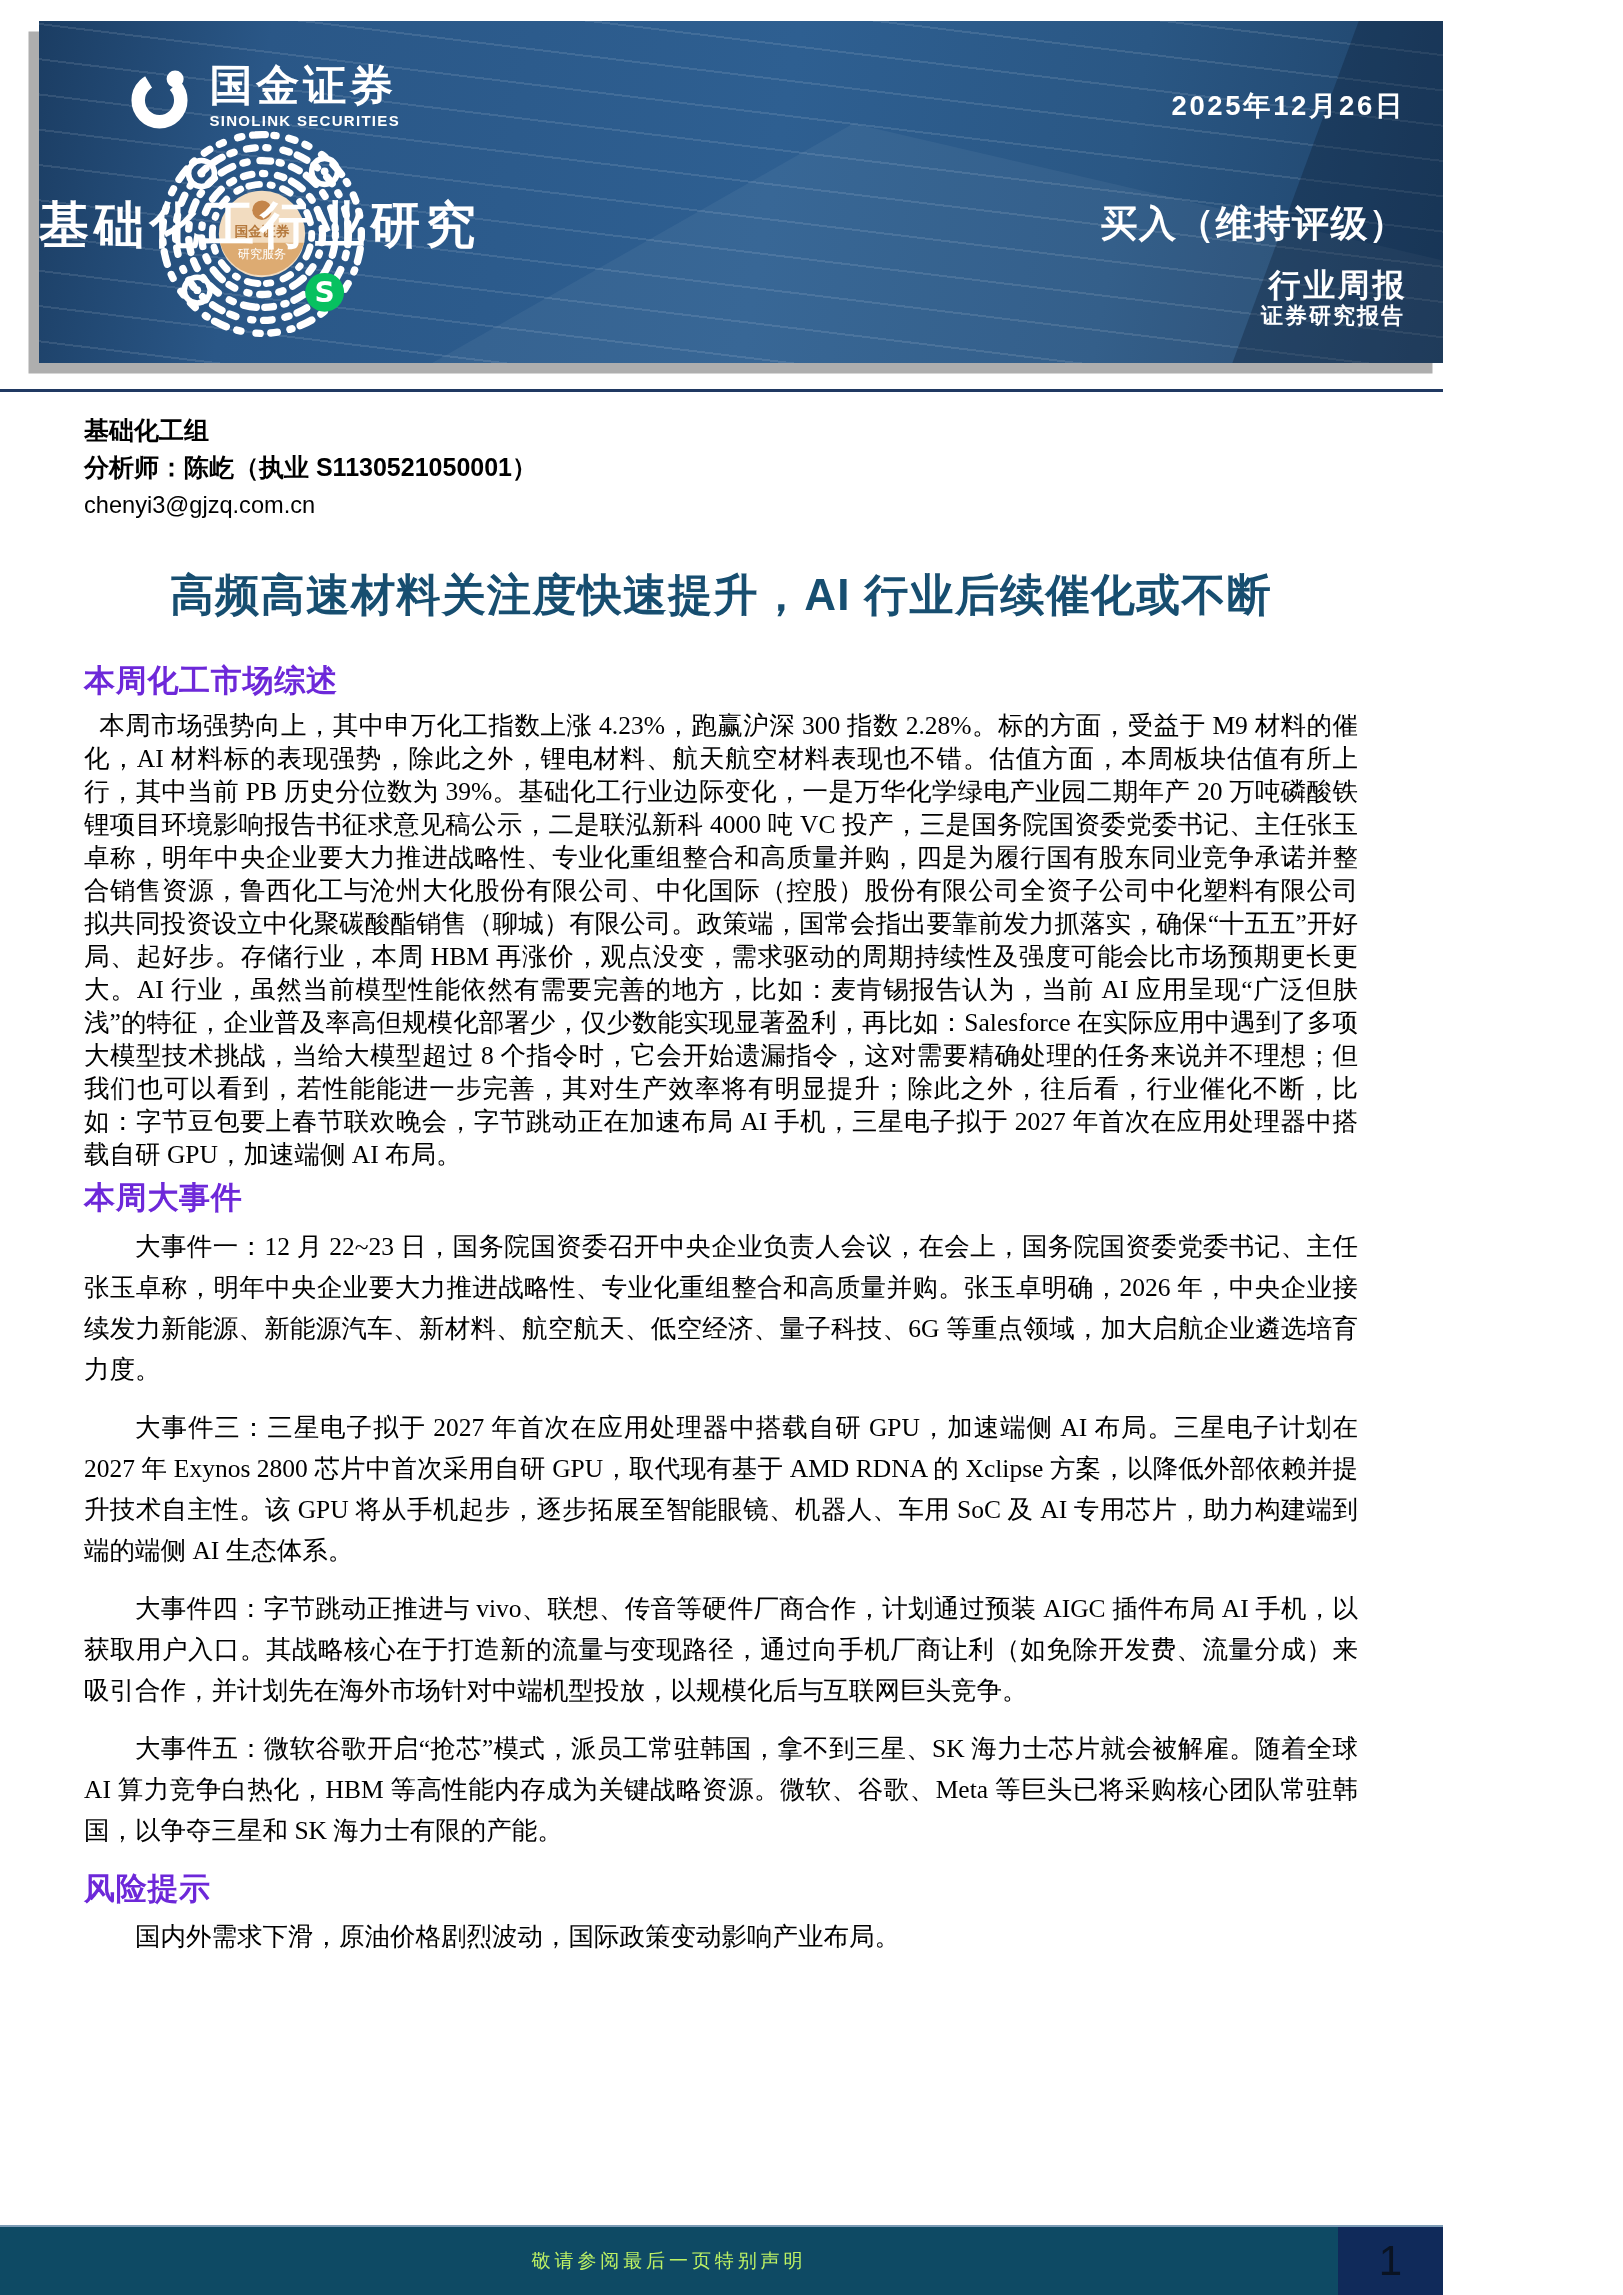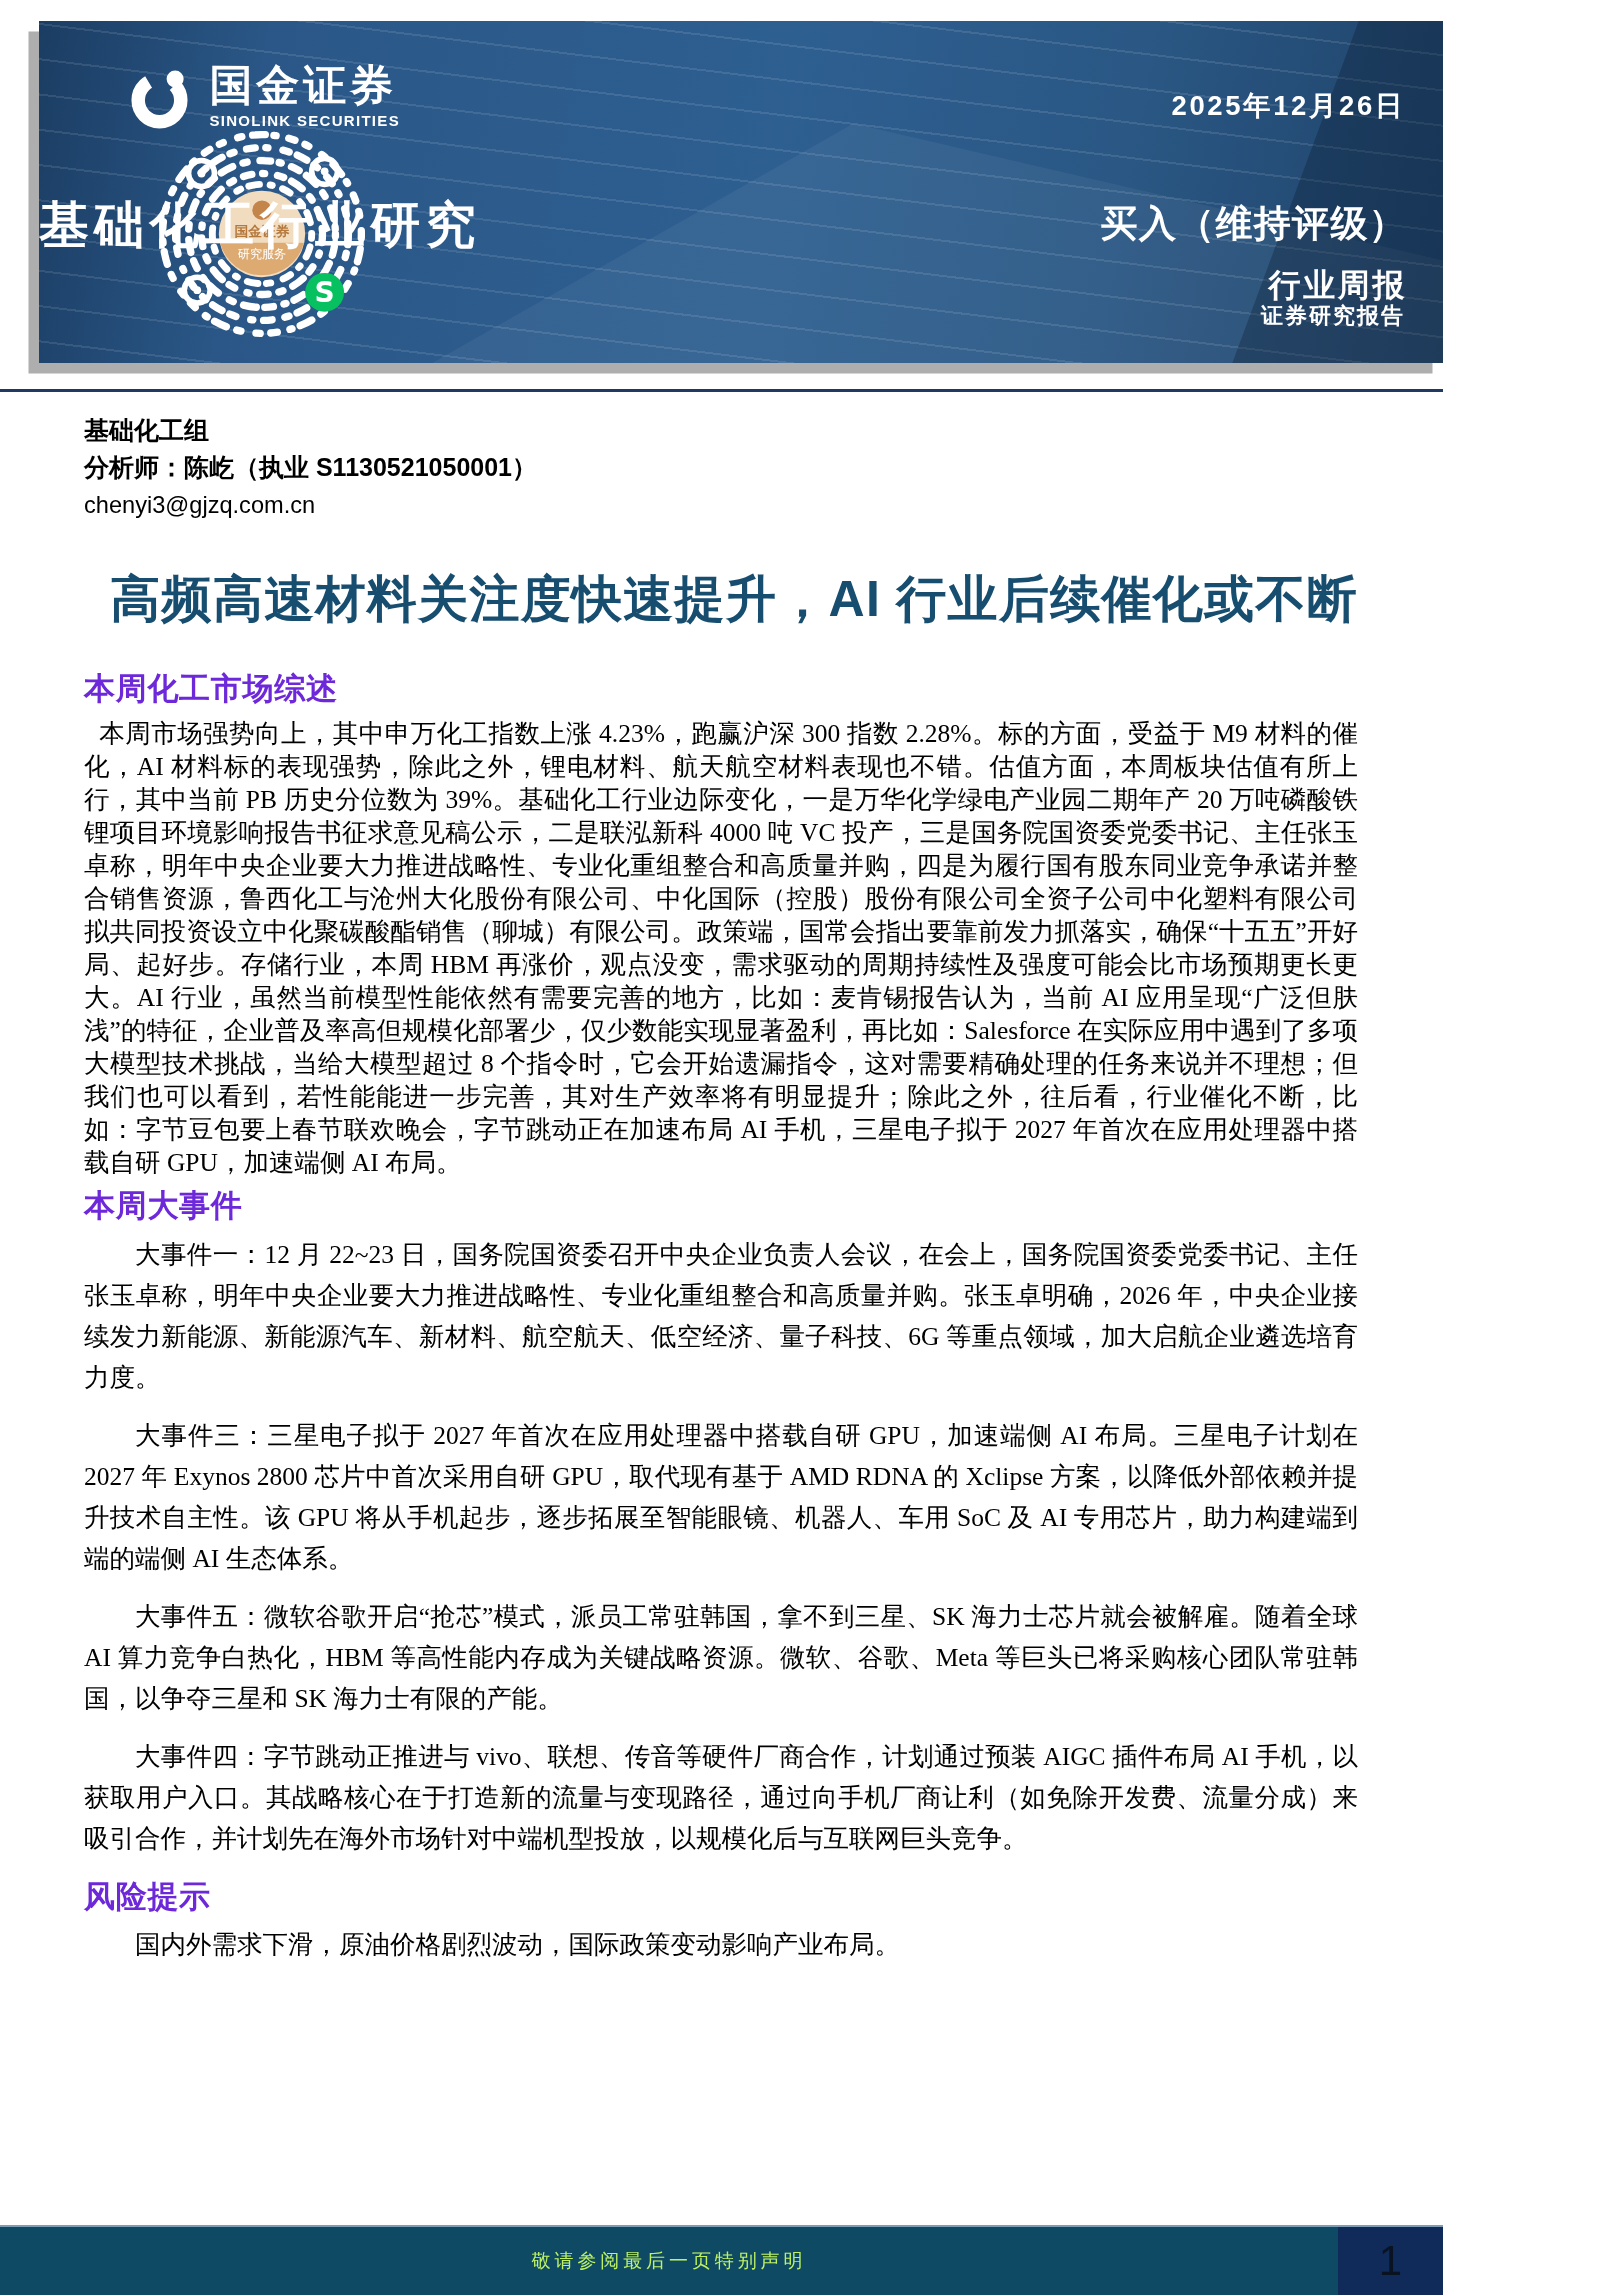--- a/index.html
+++ b/index.html
@@ -39,22 +39,22 @@
 
   
   .rule{position:absolute;left:0;right:0;top:389px;height:3.3px;background:#203962;}
 
   
   .content{position:absolute;left:84px;right:85px;top:412px;}
   .analyst{font-family:"Liberation Sans","DejaVu Sans",sans-serif;font-size:25px;line-height:37px;color:#000;}
   .analyst .bold{font-weight:bold;}
   .analyst a{color:#000;text-decoration:none;font-weight:normal;font-size:23.6px;}
 
-  .doc-title{margin:42px 0 0 0;text-align:right;color:#174e70;
-           font-family:"Liberation Sans","DejaVu Sans",sans-serif;font-weight:bold;font-size:50px;letter-spacing:1.3px;}
+  .doc-title{margin:42px 0 0 0;text-align:center;color:#174e70;
+           font-family:"Liberation Sans","DejaVu Sans",sans-serif;font-weight:bold;font-size:44px;letter-spacing:1.3px;}
 
   .sec{margin:35px 0 6.5px 0;color:#6d28d9;
            font-family:"Liberation Sans","DejaVu Sans",sans-serif;font-weight:bold;font-size:31px;letter-spacing:0.7px;}
   .sec.tight{margin-top:6.5px;}
 
   p.body{margin:0;font-size:25.5px;line-height:33px;text-align:justify;color:#000;}
   p.body.half-indent{text-indent:0.6em;}
   p.event{margin:0 0 17px 0;font-size:25.5px;line-height:41px;text-align:justify;text-indent:2em;color:#000;}
 
   
@@ -137,22 +137,22 @@
     </section>
 
     <h2 class="doc-title">高频高速材料关注度快速提升，AI 行业后续催化或不断</h2>
 
     <h3 class="sec">本周化工市场综述</h3>
     <p class="body half-indent">本周市场强势向上，其中申万化工指数上涨 4.23%，跑赢沪深 300 指数 2.28%。标的方面，受益于 M9 材料的催化，AI 材料标的表现强势，除此之外，锂电材料、航天航空材料表现也不错。估值方面，本周板块估值有所上行，其中当前 PB 历史分位数为 39%。基础化工行业边际变化，一是万华化学绿电产业园二期年产 20 万吨磷酸铁锂项目环境影响报告书征求意见稿公示，二是联泓新科 4000 吨 VC 投产，三是国务院国资委党委书记、主任张玉卓称，明年中央企业要大力推进战略性、专业化重组整合和高质量并购，四是为履行国有股东同业竞争承诺并整合销售资源，鲁西化工与沧州大化股份有限公司、中化国际（控股）股份有限公司全资子公司中化塑料有限公司拟共同投资设立中化聚碳酸酯销售（聊城）有限公司。政策端，国常会指出要靠前发力抓落实，确保“十五五”开好局、起好步。存储行业，本周 HBM 再涨价，观点没变，需求驱动的周期持续性及强度可能会比市场预期更长更大。AI 行业，虽然当前模型性能依然有需要完善的地方，比如：麦肯锡报告认为，当前 AI 应用呈现“广泛但肤浅”的特征，企业普及率高但规模化部署少，仅少数能实现显著盈利，再比如：Salesforce 在实际应用中遇到了多项大模型技术挑战，当给大模型超过 8 个指令时，它会开始遗漏指令，这对需要精确处理的任务来说并不理想；但我们也可以看到，若性能能进一步完善，其对生产效率将有明显提升；除此之外，往后看，行业催化不断，比如：字节豆包要上春节联欢晚会，字节跳动正在加速布局 AI 手机，三星电子拟于 2027 年首次在应用处理器中搭载自研 GPU，加速端侧 AI 布局。</p>
 
     <h3 class="sec tight">本周大事件</h3>
     <p class="event">大事件一：12 月 22~23 日，国务院国资委召开中央企业负责人会议，在会上，国务院国资委党委书记、主任张玉卓称，明年中央企业要大力推进战略性、专业化重组整合和高质量并购。张玉卓明确，2026 年，中央企业接续发力新能源、新能源汽车、新材料、航空航天、低空经济、量子科技、6G 等重点领域，加大启航企业遴选培育力度。</p>
     <p class="event">大事件三：三星电子拟于 2027 年首次在应用处理器中搭载自研 GPU，加速端侧 AI 布局。三星电子计划在 2027 年 Exynos 2800 芯片中首次采用自研 GPU，取代现有基于 AMD RDNA 的 Xclipse 方案，以降低外部依赖并提升技术自主性。该 GPU 将从手机起步，逐步拓展至智能眼镜、机器人、车用 SoC 及 AI 专用芯片，助力构建端到端的端侧 AI 生态体系。</p>
+    <p class="event">大事件四：字节跳动正推进与 vivo、联想、传音等硬件厂商合作，计划通过预装 AIGC 插件布局 AI 手机，以获取用户入口。其战略核心在于打造新的流量与变现路径，通过向手机厂商让利（如免除开发费、流量分成）来吸引合作，并计划先在海外市场针对中端机型投放，以规模化后与互联网巨头竞争。</p>
     <p class="event">大事件五：微软谷歌开启“抢芯”模式，派员工常驻韩国，拿不到三星、SK 海力士芯片就会被解雇。随着全球 AI 算力竞争白热化，HBM 等高性能内存成为关键战略资源。微软、谷歌、Meta 等巨头已将采购核心团队常驻韩国，以争夺三星和 SK 海力士有限的产能。</p>
-    <p class="event">大事件四：字节跳动正推进与 vivo、联想、传音等硬件厂商合作，计划通过预装 AIGC 插件布局 AI 手机，以获取用户入口。其战略核心在于打造新的流量与变现路径，通过向手机厂商让利（如免除开发费、流量分成）来吸引合作，并计划先在海外市场针对中端机型投放，以规模化后与互联网巨头竞争。</p>
 
     <h3 class="sec tight">风险提示</h3>
     <p class="event">国内外需求下滑，原油价格剧烈波动，国际政策变动影响产业布局。</p>
 
   </div>
 
   <footer class="footer">
     <div class="bar">
       <div class="disclaimer">敬请参阅最后一页特别声明</div>
     </div>

